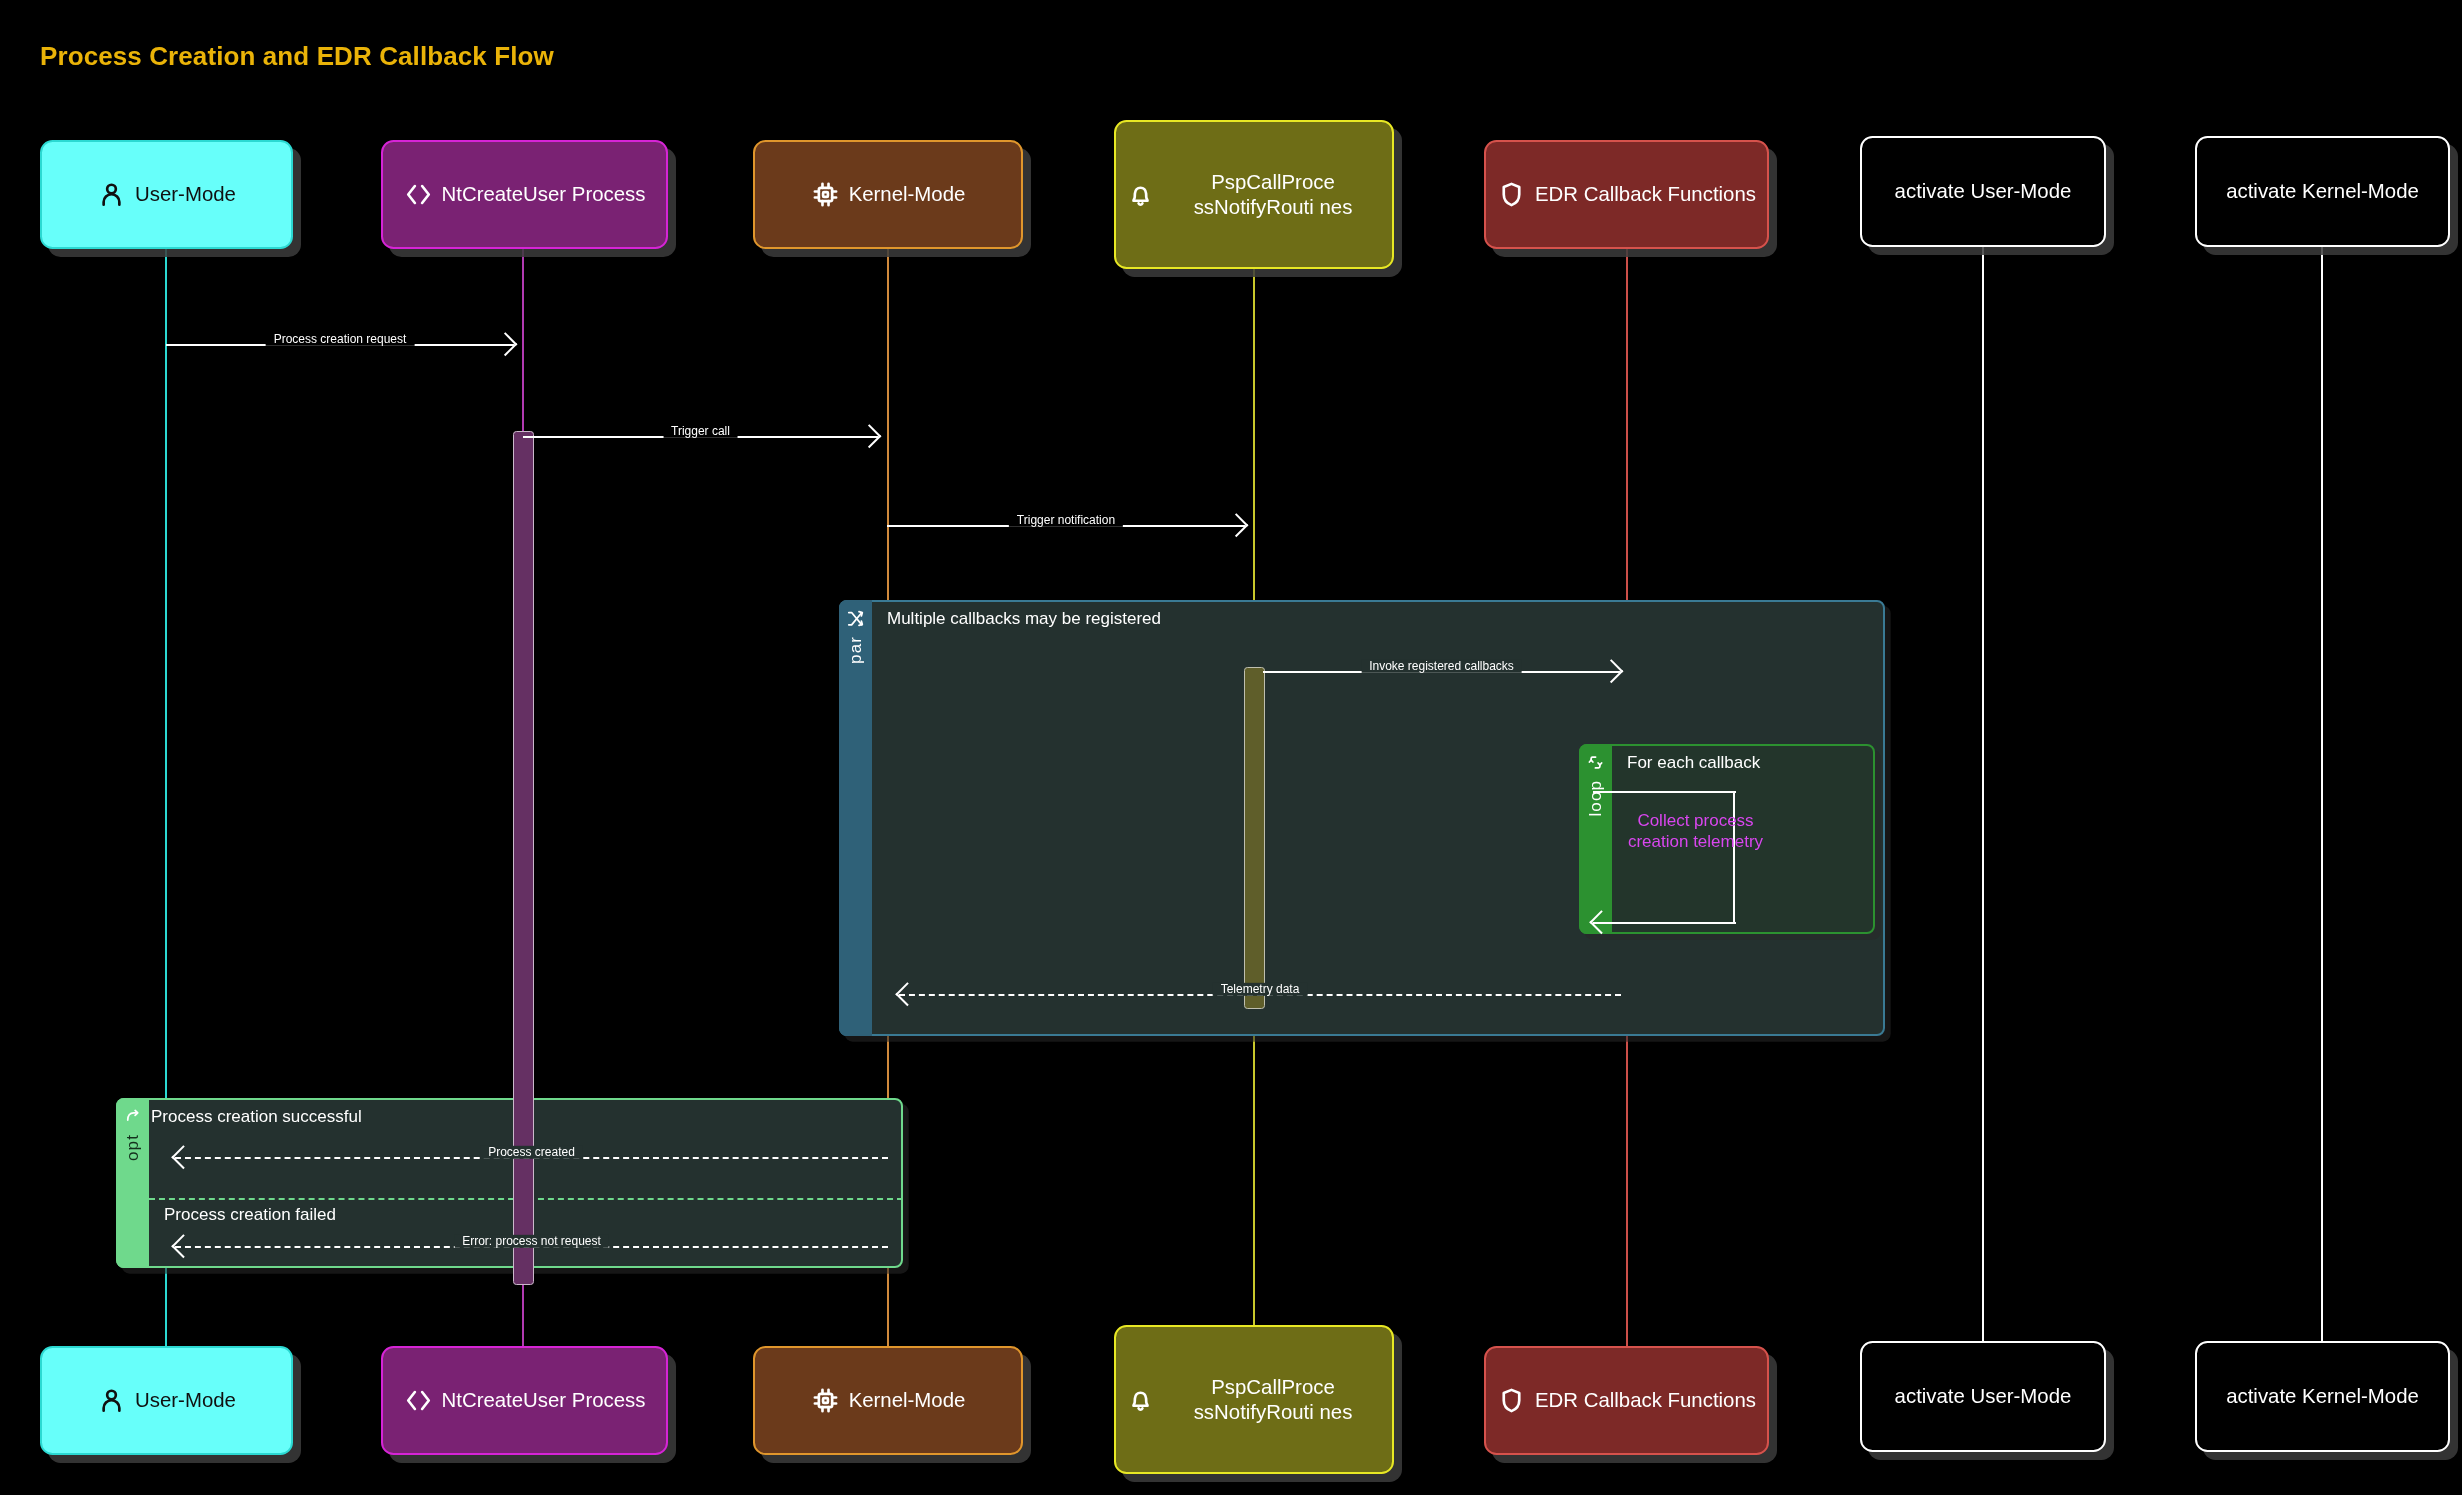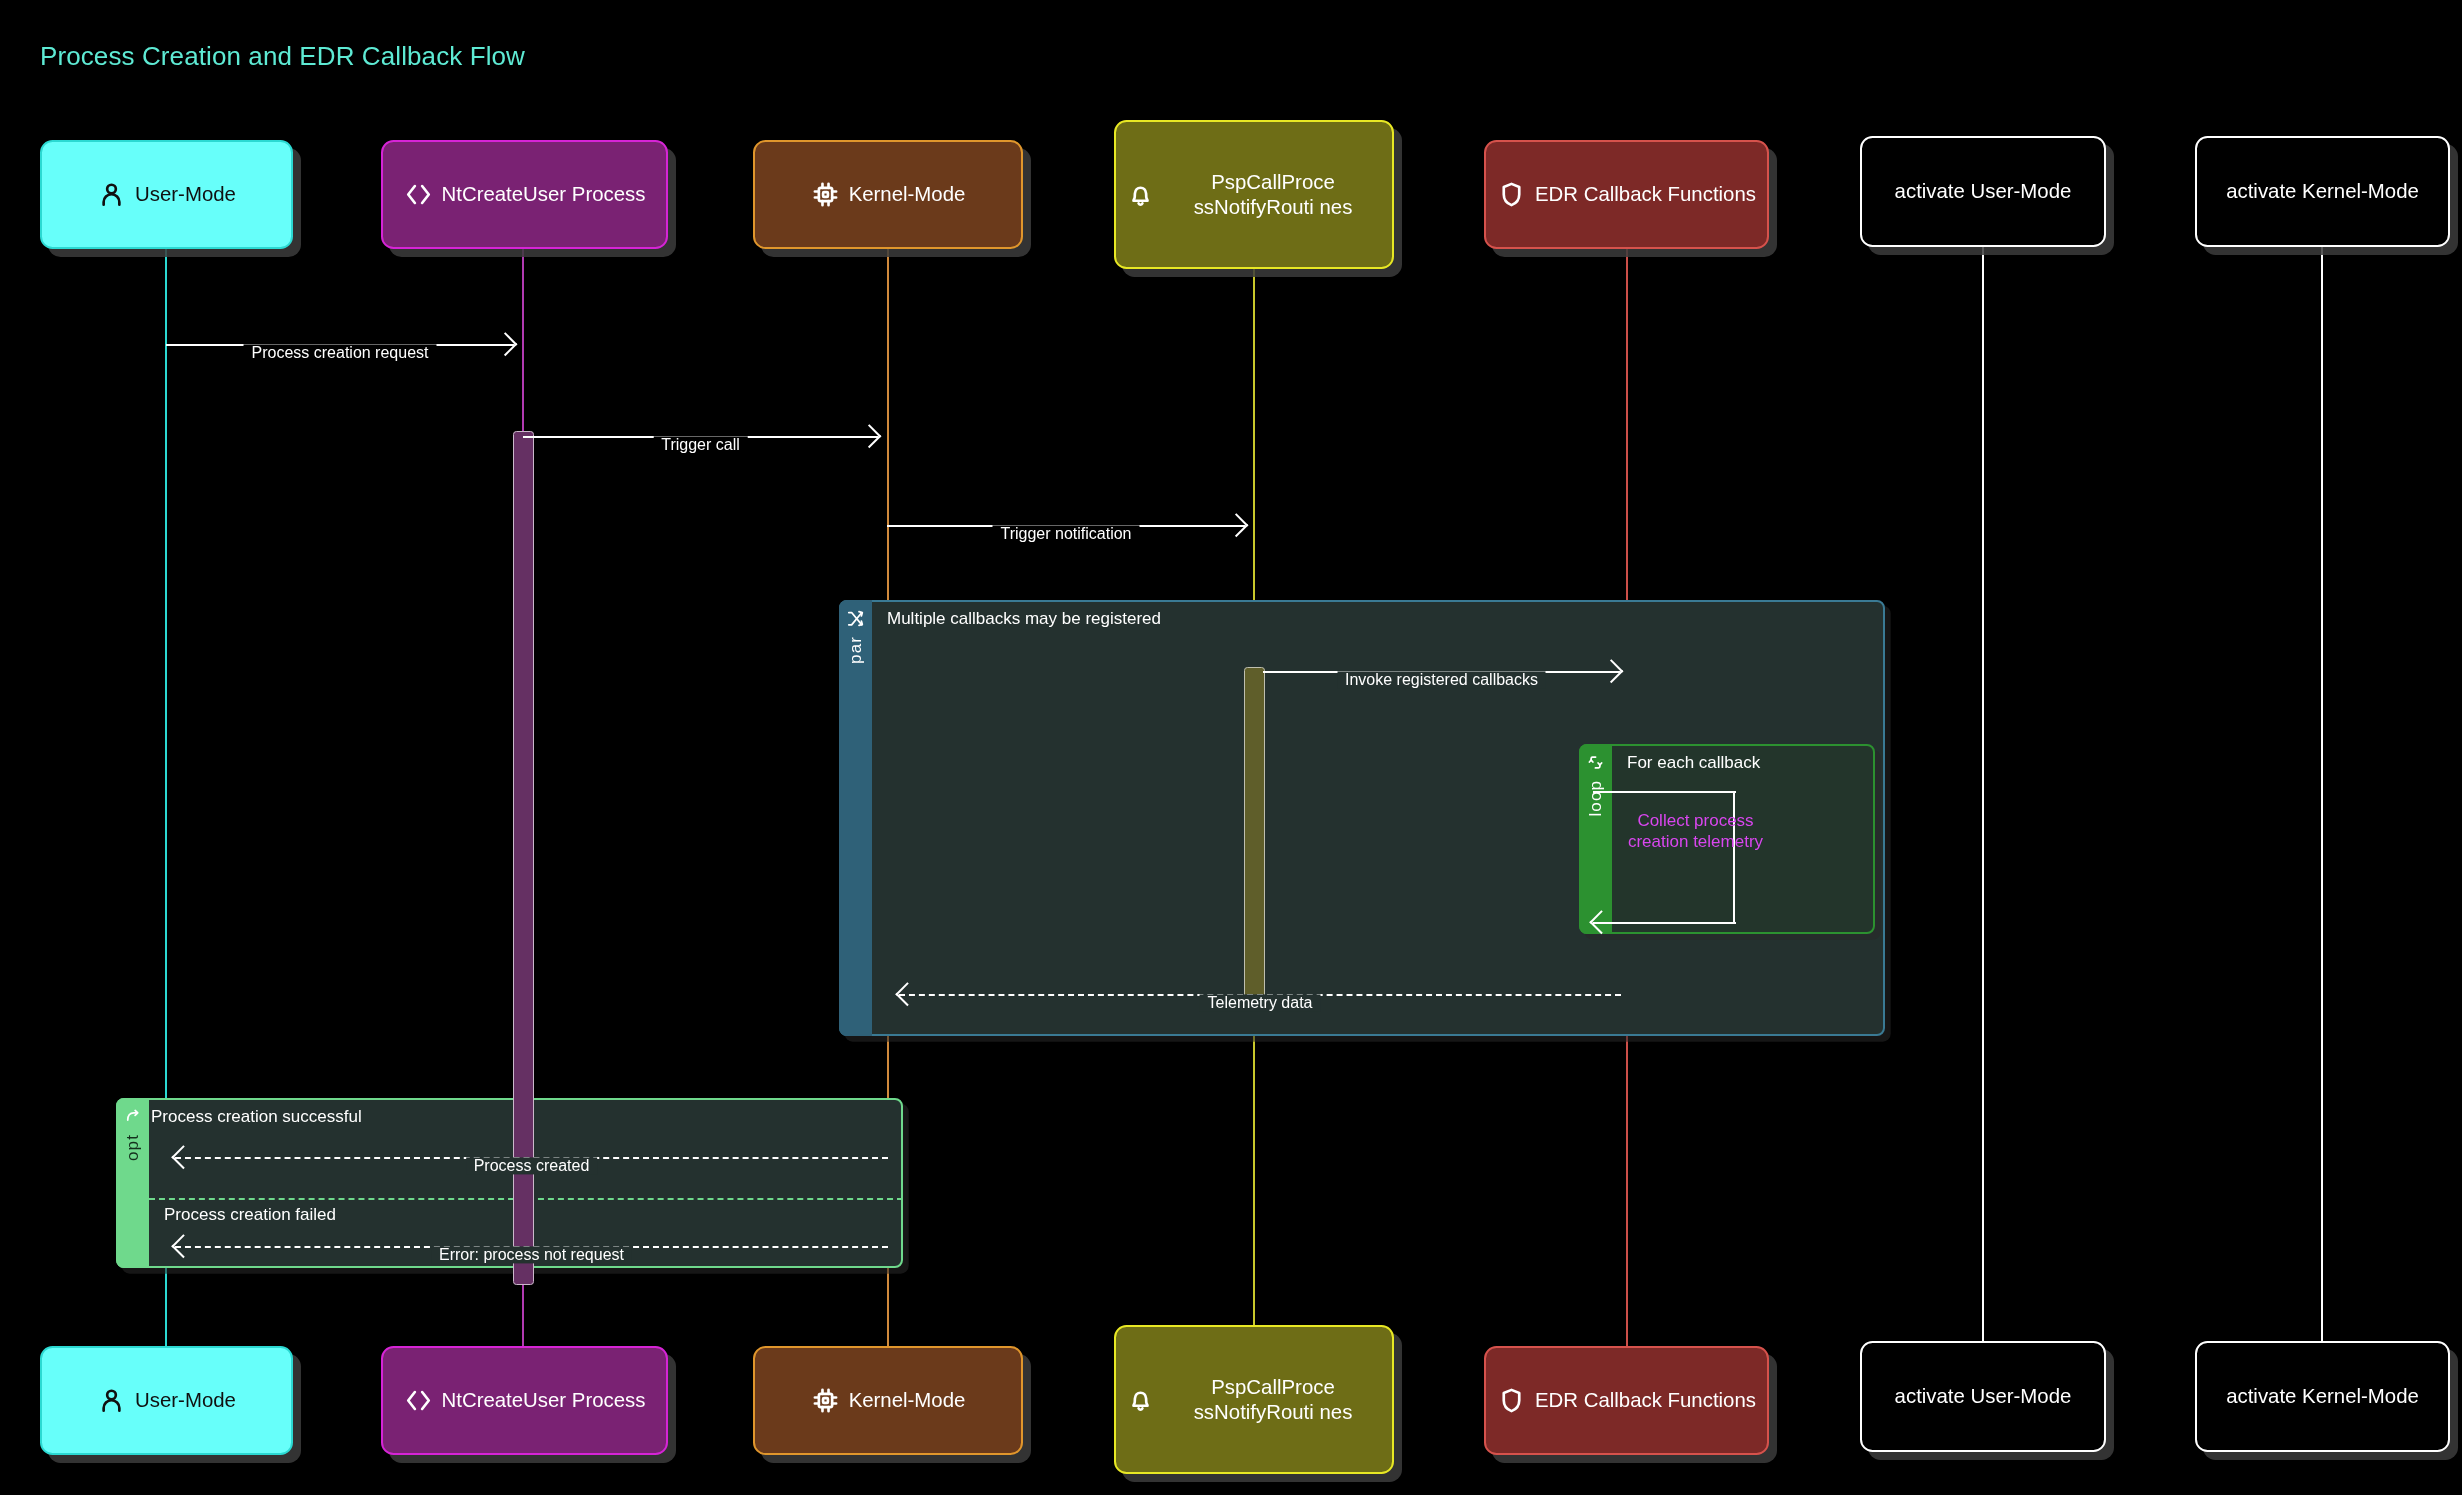--- a/index.html
+++ b/index.html
@@ -18,22 +18,22 @@
     background: #000000;
     overflow: hidden;
   }
 
   
   #diagram-title {
     position: absolute;
     left: 40px;
     top: 41px;
     font-size: 26px;
-    font-weight: 400;
-    color: #5eead4;
+    font-weight: 700;
+    color: #eab308;
     letter-spacing: 0.1px;
     white-space: nowrap;
   }
 
   
   .lifeline {
     position: absolute;
     width: 1.7px;
     top: 0;
     z-index: 1;
@@ -86,26 +86,25 @@
   }
   .msg.dashed .line {
     border-top: 2.3px dashed #ffffff;
   }
   .msg .label {
     position: absolute;
     left: 50%;
     transform: translate(-50%, -100%);
     top: 1.7px;
     color: #ffffff;
-    font-size: 16px;
+    font-size: 12px;
     white-space: nowrap;
     background: transparent;
     padding: 0 8px;
     line-height: 1.1;
-    margin-top: 16px;
   }
   .msg .label.on-dark { background: #24312f; }
   .msg .label.on-black { background: #000000; }
   
   .msg .head {
     position: absolute;
     top: 0;
     width: 0; height: 0;
     border-top: 7.4px solid transparent;
     border-bottom: 7.4px solid transparent;

